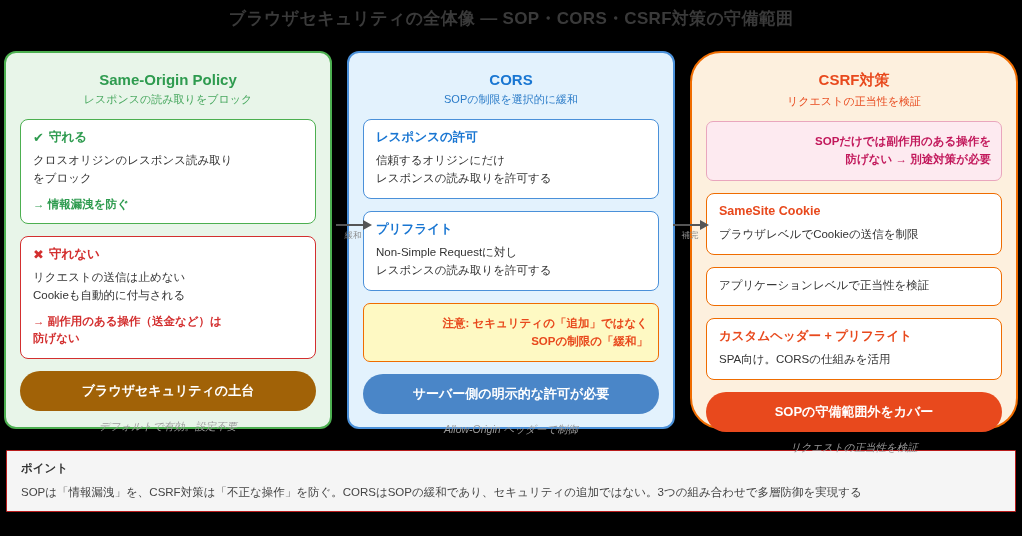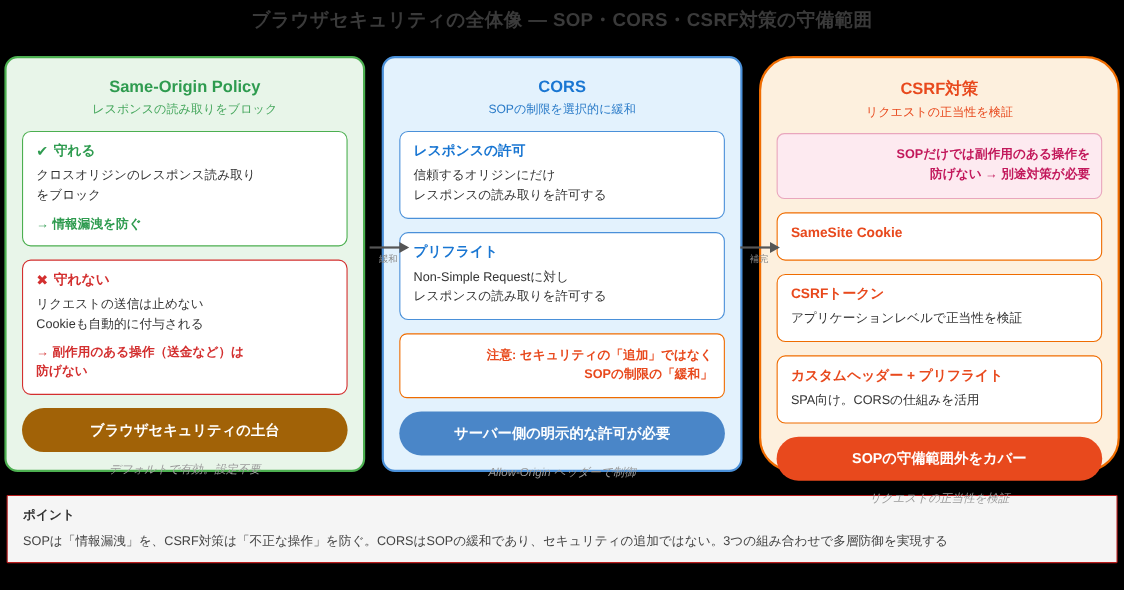--- a/index.html
+++ b/index.html
@@ -131,21 +131,21 @@
     border-radius: 7px;
     padding: 11px 10px;
     margin-bottom: 12px;
     text-align: right;
     font-size: 11.5px;
     font-weight: bold;
     line-height: 1.55;
     box-sizing: border-box;
   }
   .callout-warn {
-    background: #ffffff;
+    background: #fef9c3;
     border: 1.6px solid #ef6c00;
     color: #e8491d;
   }
   .callout-pink {
     background: #fdeaf0;
     border: 1.6px solid #e9a6bd;
     color: #c2185b;
   }
 
   
@@ -294,26 +294,24 @@
       <div class="col-title">CSRF対策</div>
       <div class="col-sub">リクエストの正当性を検証</div>
 
       <div class="callout callout-pink" style="white-space:pre-line">SOPだけでは副作用のある操作を
 防げない → 別途対策が必要</div>
 
       <div class="card card-orange">
         <div class="card-head head-orange">
           <span>SameSite Cookie</span>
         </div>
+        <div class="card-line">ブラウザレベルでCookieの送信を制限</div>
       </div>
 
       <div class="card card-orange">
-        <div class="card-head head-orange">
-          <span>CSRFトークン</span>
-        </div>
         <div class="card-line">アプリケーションレベルで正当性を検証</div>
       </div>
 
       <div class="card card-orange">
         <div class="card-head head-orange">
           <span>カスタムヘッダー + プリフライト</span>
         </div>
         <div class="card-line">SPA向け。CORSの仕組みを活用</div>
       </div>
 

